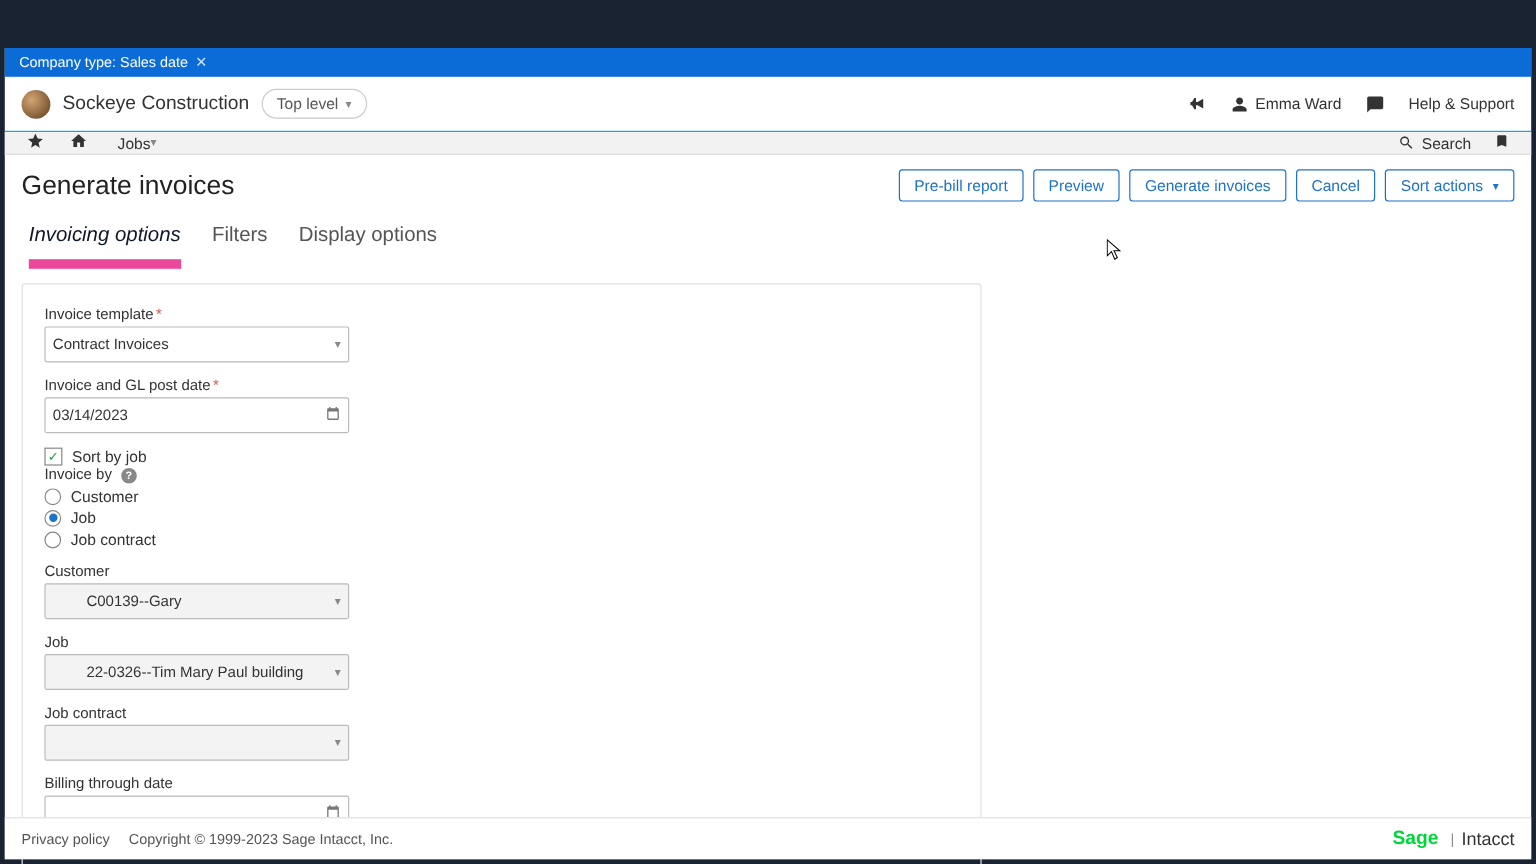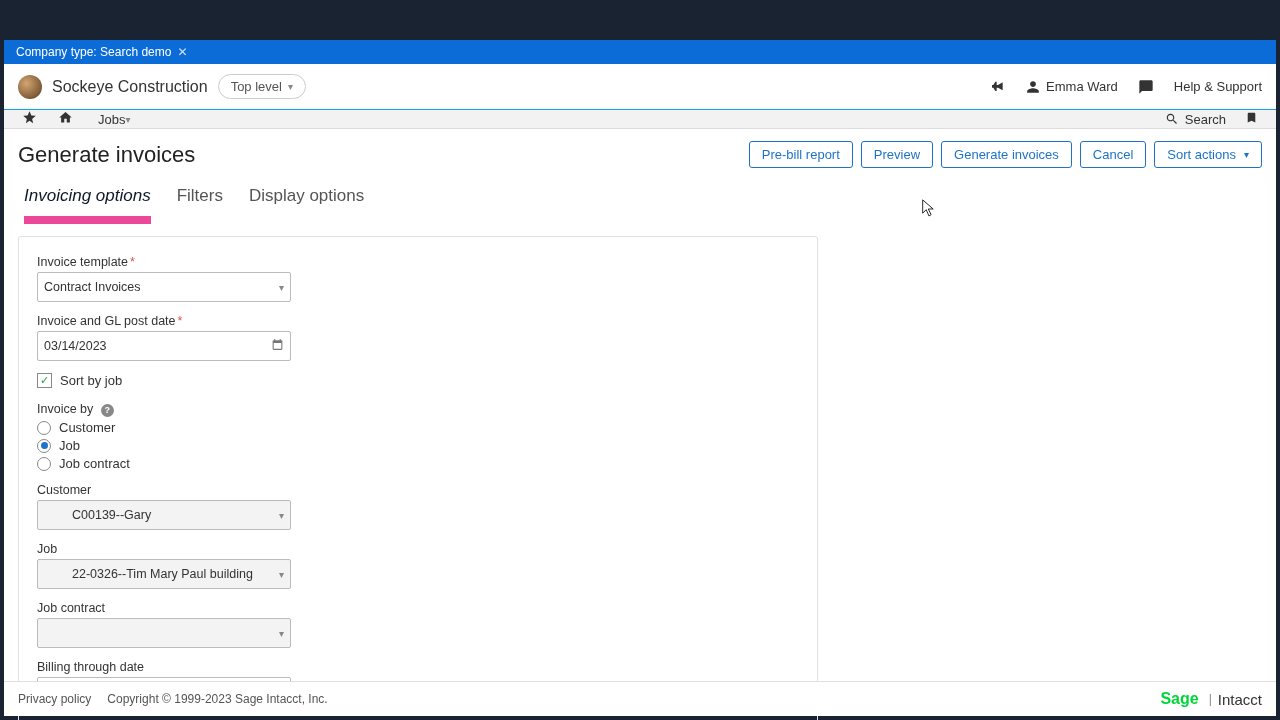--- a/index.html
+++ b/index.html
@@ -238,21 +238,21 @@
   pointer-events:none;
 }
 </style>
 </head>
 <body>
 
 <div class="outer-frame">
 <div class="app-window">
 
   <div class="banner">
-    <span>Company type: Search demo</span>
+    <span>Company type: Sales date</span>
     <span class="banner-close">✕</span>
   </div>
 
   <div class="topbar">
     <div class="logo"></div>
     <div class="company-name">Sockeye Construction</div>
     <div class="pill">
       <span>Top level</span>
       <span class="chev">▾</span>
     </div>
@@ -362,21 +362,21 @@
               </svg>
         </span>
       </div>
     </div>
 
     <div class="checkbox-row">
       <span class="checkbox">✓</span>
       <span>Sort by job</span>
     </div>
 
-    <div class="form-group" style="margin-top:14px">
+    <div class="form-group" style="margin-top:0">
       <label class="form-label">
         <span>Invoice by</span>
         <span class="help-circ">?</span>
       </label>
       <div class="radio-group">
         <div class="radio-row">
           <span class="radio"></span>
           <span>Customer</span>
         </div>
         <div class="radio-row">

